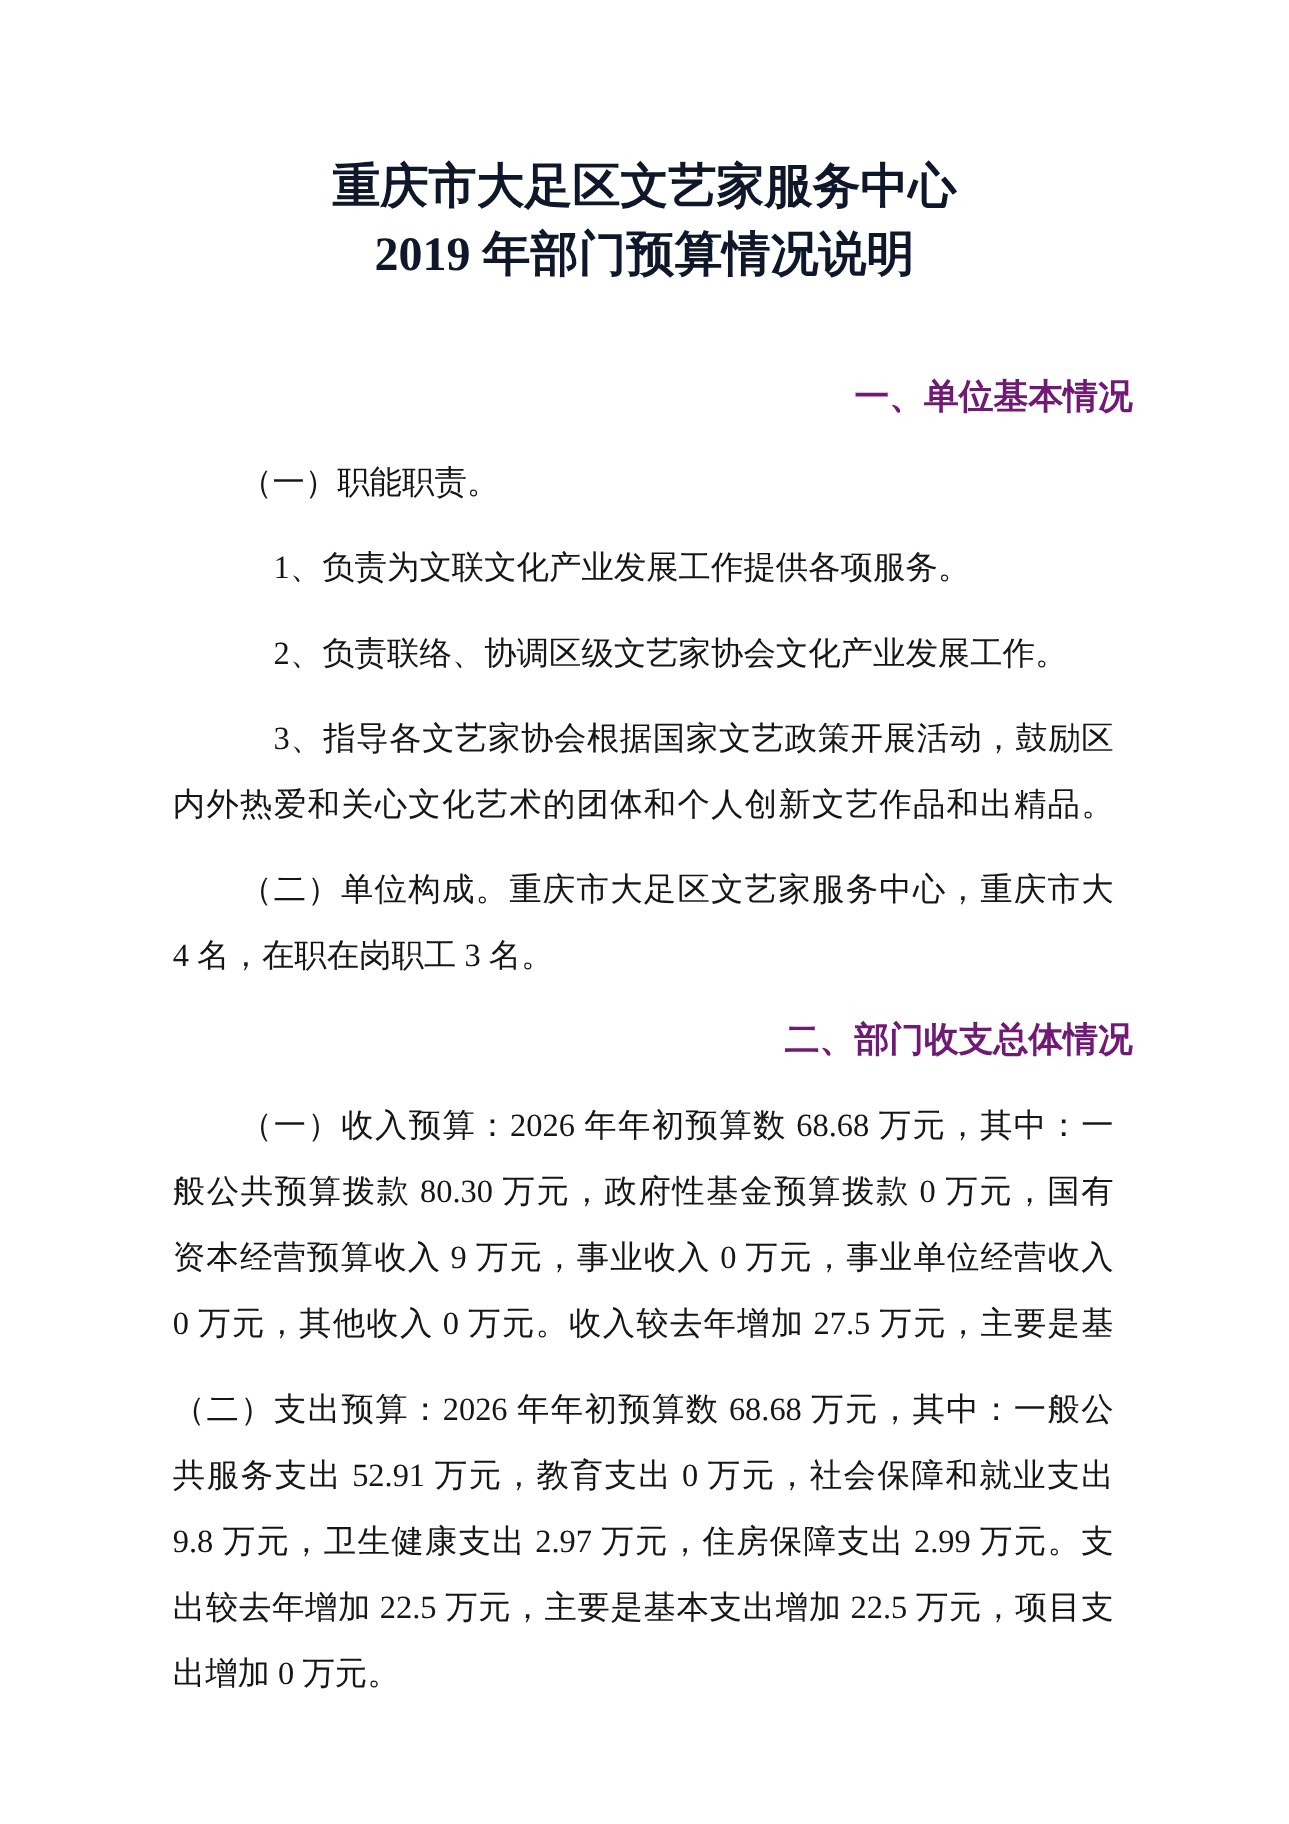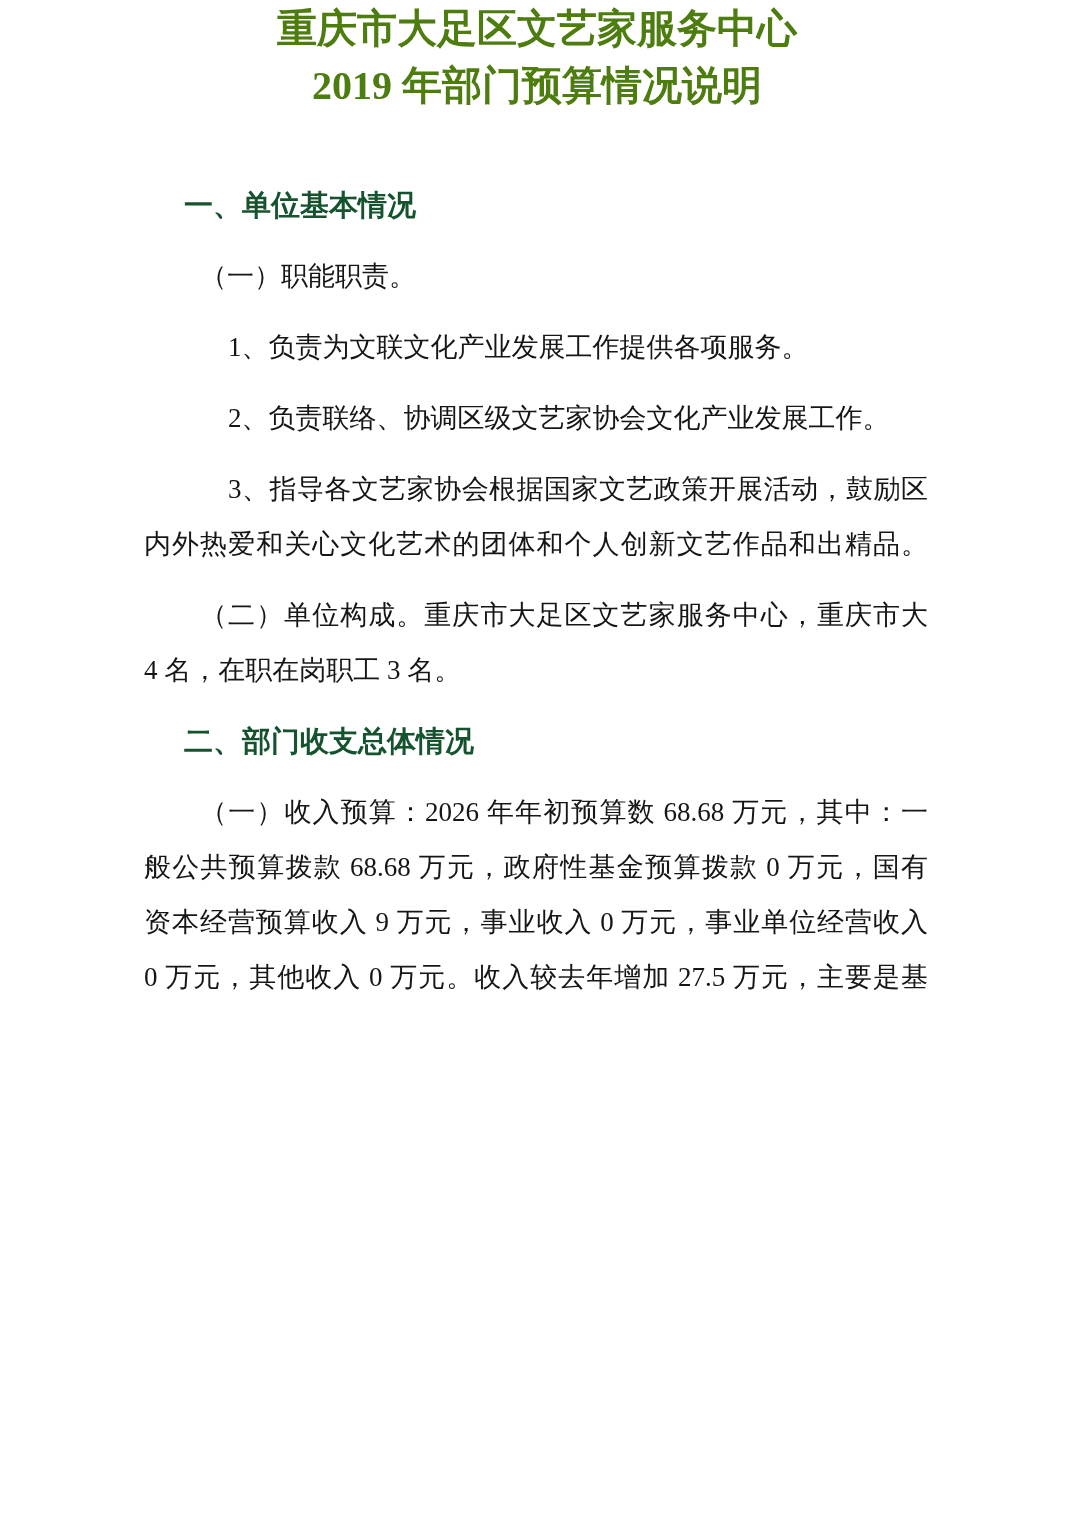--- a/index.html
+++ b/index.html
@@ -5,45 +5,46 @@
   html, body { margin: 0; padding: 0; background: #ffffff; }
   .page {
     position: relative;
     width: 1074px;
     height: 1520px;
     background: #ffffff;
     color: #111111;
     overflow: hidden;
   }
   .title-block {
+    padding-top: 126px;
     text-align: center;
     font-family: "Liberation Serif", serif;
     font-weight: 700;
     font-size: 40px;
     line-height: 57px;
-    color: #4d7c0f;
+    color: #0f172a;
   }
   .content {
     width: 816px;
     margin-left: 128px;
     margin-top: 64px;
     font-family: "Liberation Serif", serif;
     font-size: 27px;
     line-height: 55px;
     color: #161616;
   }
   .sec-heading {
     margin: 0;
     font-family: "Liberation Sans", sans-serif;
     font-weight: 700;
     font-size: 29px;
     line-height: 55px;
     text-indent: 56px;
-    color: #14532d;
-    text-align: left;
+    color: #701a75;
+    text-align: right;
   }
   .para { margin: 16px; }
   .line {
     text-align: justify;
     text-align-last: left;
   }
   .j { text-align-last: justify; }
   .ind2 { text-indent: 56px; }
   .indnum { text-indent: 84px; }
   .ind0 { text-indent: 0; }
@@ -81,20 +82,27 @@
 
     <div class="para">
       <div class="line j ind2">（二）单位构成。重庆市大足区文艺家服务中心，重庆市大</div>
       <div class="line ind0">4 名，在职在岗职工 3 名。</div>
     </div>
 
     <h2 class="sec-heading">二、部门收支总体情况</h2>
 
     <div class="para">
       <div class="line j ind2">（一）收入预算：2026 年年初预算数 68.68 万元，其中：一</div>
-      <div class="line j ind0">般公共预算拨款 68.68 万元，政府性基金预算拨款 0 万元，国有</div>
+      <div class="line j ind0">般公共预算拨款 80.30 万元，政府性基金预算拨款 0 万元，国有</div>
       <div class="line j ind0">资本经营预算收入 9 万元，事业收入 0 万元，事业单位经营收入</div>
       <div class="line j ind0">0 万元，其他收入 0 万元。收入较去年增加 27.5 万元，主要是基</div>
     </div>
 
+    <div class="para">
+      <div class="line j ind0">（二）支出预算：2026 年年初预算数 68.68 万元，其中：一般公</div>
+      <div class="line j ind0">共服务支出 52.91 万元，教育支出 0 万元，社会保障和就业支出</div>
+      <div class="line j ind0">9.8 万元，卫生健康支出 2.97 万元，住房保障支出 2.99 万元。支</div>
+      <div class="line j ind0">出较去年增加 22.5 万元，主要是基本支出增加 22.5 万元，项目支</div>
+      <div class="line ind0">出增加 0 万元。</div>
+    </div>
 
   </div>
 </div>
 
 </body></html>

